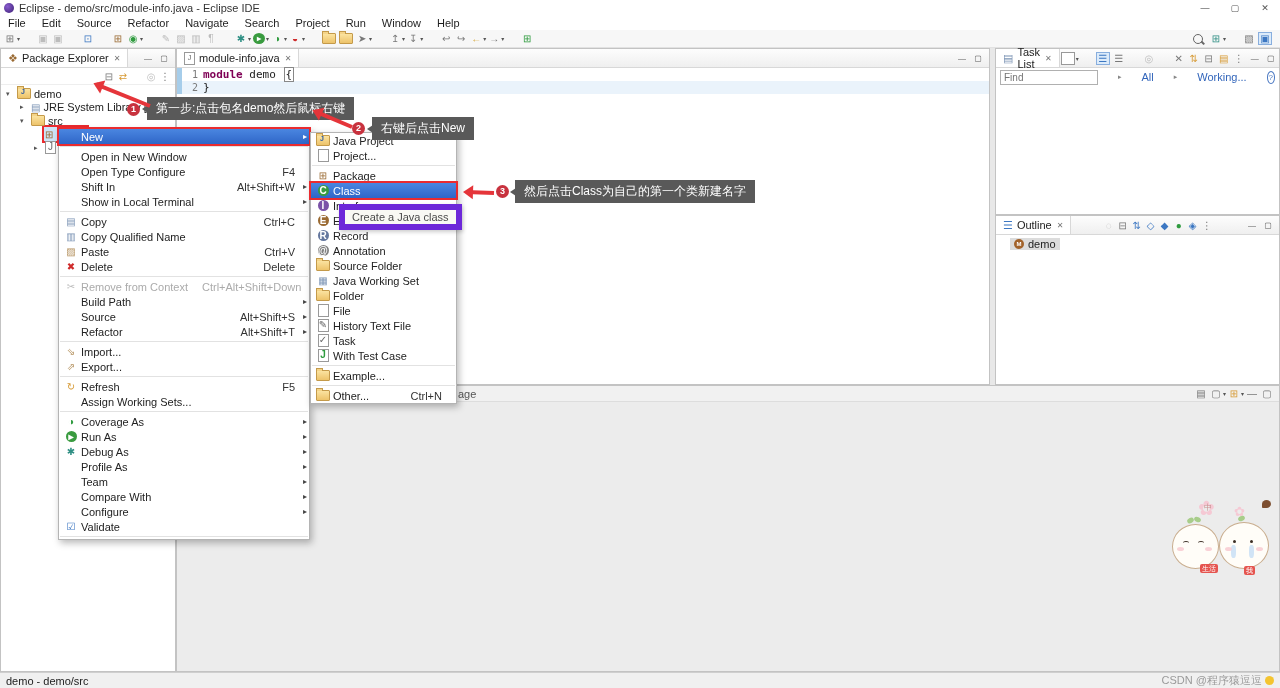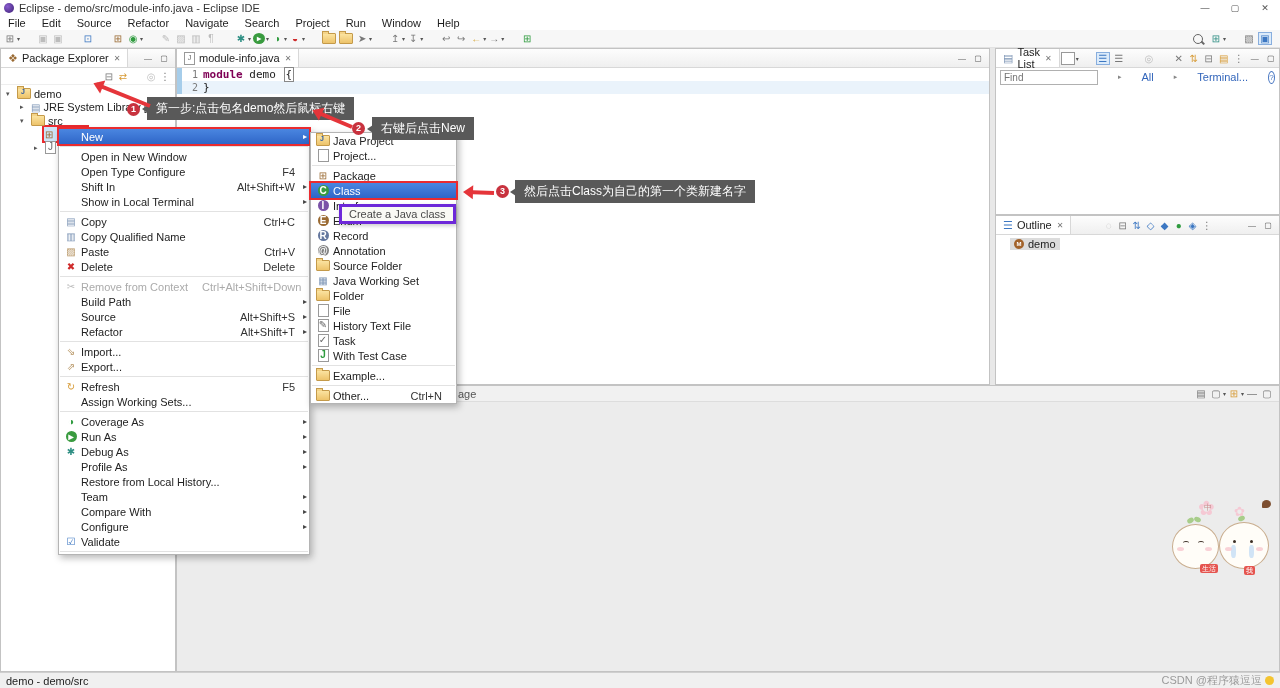--- a/index.html
+++ b/index.html
@@ -86,21 +86,21 @@
   .mshort{color:#333;margin-right:3px}
   .marrow{width:9px;color:#444;font-size:8px;text-align:right;flex:0 0 9px}
   .mrow.sep{height:5px;padding:0 1px}
   .mrow.sep .mlabel{border-top:1px solid #e2e2e2;height:0;padding:0}
   .mrow.selected{background:linear-gradient(#4a86e0,#2f66c8);color:#fff}
   .mrow.selected .mshort,.mrow.selected .marrow{color:#fff}
   .mrow.disabled,.mrow.disabled .mshort{color:#ababab}
   .ctxmenu{left:58px;top:128px;width:250px}
   .submenu{left:310px;top:132px;width:145px;z-index:55}
   
-  .jtooltip{position:absolute;left:339px;top:204px;background:#f9f9f4;border:3px solid #6d28d9;
+  .jtooltip{position:absolute;left:339px;top:204px;background:#f9f9f4;border:6px solid #6d28d9;
             box-shadow:1px 2px 4px rgba(0,0,0,.2);padding:1px 7px;color:#4a4a4a;z-index:70}
   .abadge{position:absolute;width:13px;height:13px;border-radius:50%;background:#c8323e;color:#fff;
           font:bold 9px/13px "Liberation Sans",sans-serif;text-align:center;z-index:95}
   .abox{position:absolute;height:23px;line-height:23px;background:#595959;color:#fff;font-size:12px;
         padding:0 9px;white-space:nowrap;z-index:90}
   .abox::before{content:"";position:absolute;left:-5px;top:8px;border:4px solid transparent;border-right:6px solid #595959;border-left:none}
   .rarrow{position:absolute;height:4px;background:#e5353a;z-index:92;transform-origin:100% 50%}
   .rarrow::before{content:"";position:absolute;left:-10px;top:-5px;border:7px solid transparent;border-right:10px solid #e5353a}
   
   .sticker{left:1172px;top:498px;width:106px;height:88px;z-index:8}
@@ -456,21 +456,21 @@
     <span class="pminmax">
       <span class="pmb">—</span>
       <span class="pmb">▢</span>
     </span>
   </div>
   <div class="findrow">
     <input class="find" placeholder="Find" style="">
     <span class="disc">▸</span>
     <span class="lnk">All</span>
     <span class="disc">▸</span>
-    <span class="lnk">Terminal...</span>
+    <span class="lnk">Working...</span>
     <span class="qicon">?</span>
   </div>
 </div>
 
 <div class="panel" style="left:995px;top:215px;width:285px;height:170px">
   <div class="ptabbar">
     <div class="ptab">
       <span class="ticon g-blue">☰</span>
       <span>Outline</span>
       <span class="tclose">✕</span>
@@ -745,28 +745,20 @@
       <span class="mshort"></span>
       <span class="marrow">▸</span>
     </div>
       <div class="mrow">
       <span class="micw">
           <span class="mic"></span>
         </span>
       <span class="mlabel">Profile As</span>
       <span class="mshort"></span>
       <span class="marrow">▸</span>
-    </div>
-      <div class="mrow">
-      <span class="micw">
-          <span class="mic"></span>
-        </span>
-      <span class="mlabel">Restore from Local History...</span>
-      <span class="mshort"></span>
-      <span class="marrow"></span>
     </div>
       <div class="mrow">
       <span class="micw">
           <span class="mic"></span>
         </span>
       <span class="mlabel">Team</span>
       <span class="mshort"></span>
       <span class="marrow">▸</span>
     </div>
       <div class="mrow">

